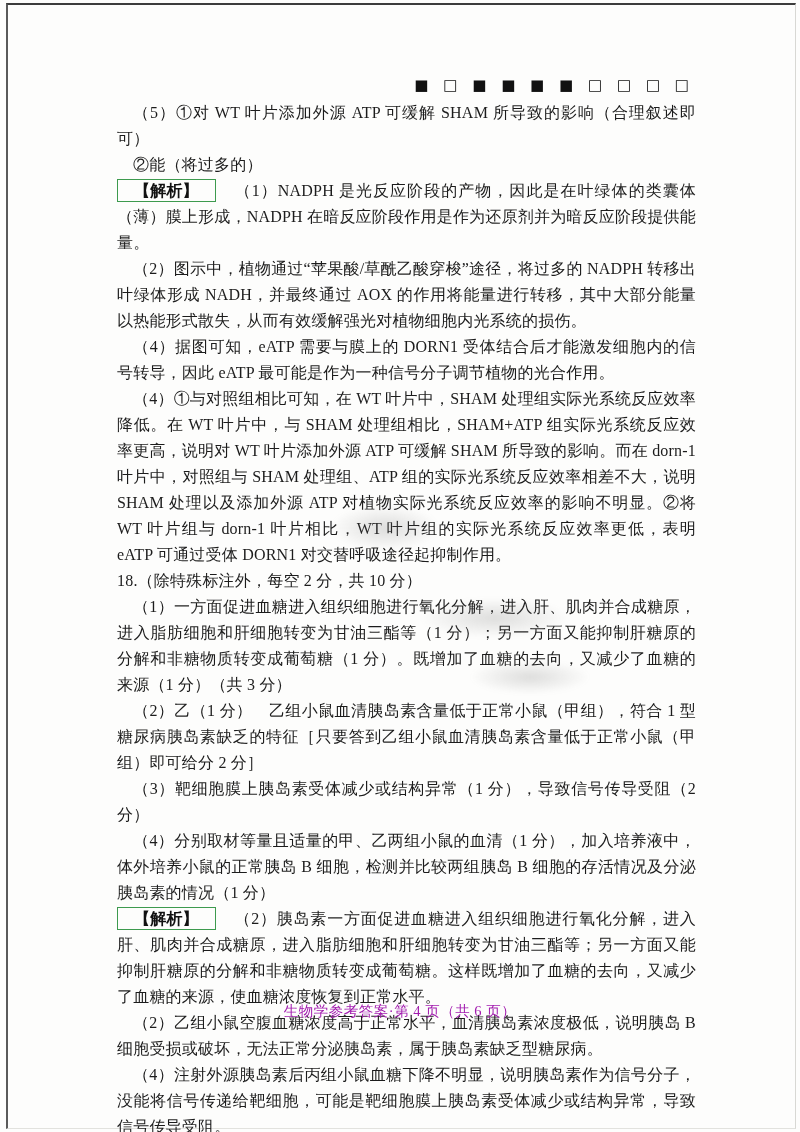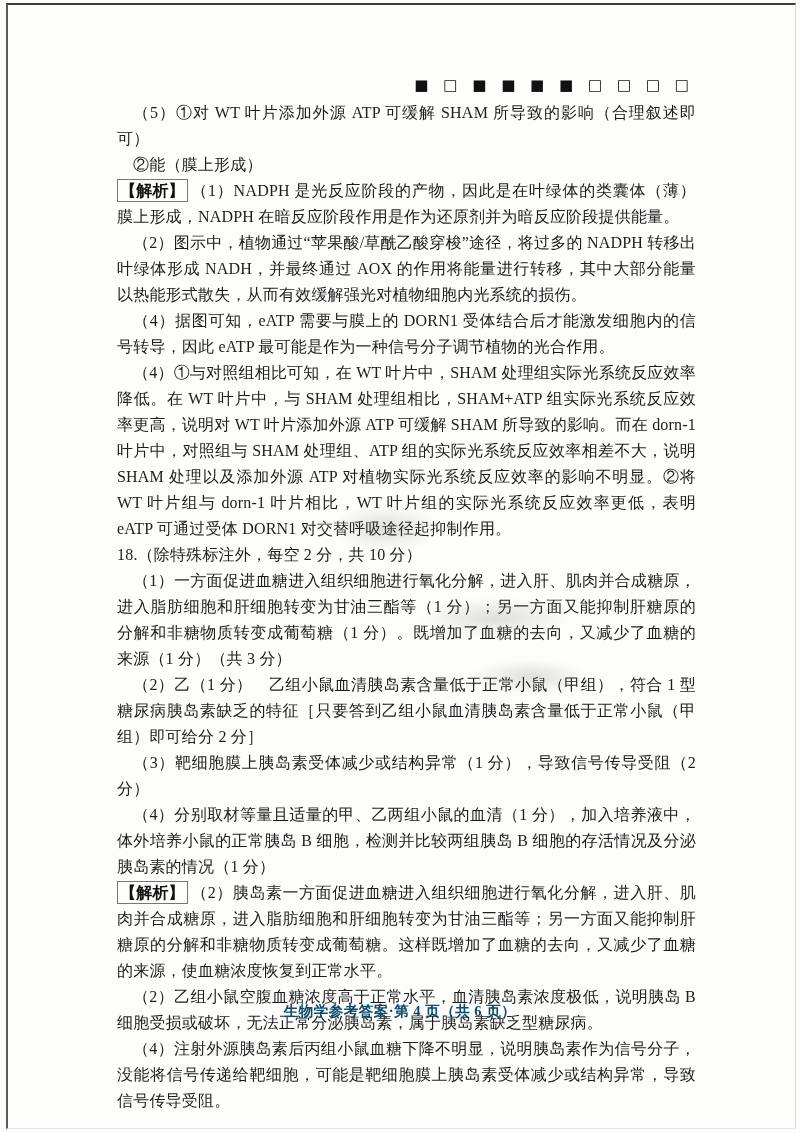--- a/index.html
+++ b/index.html
@@ -35,54 +35,54 @@
     font-size: 16px; line-height: 26px;
     text-align: justify;
     letter-spacing: 0.2px;
   }
   .content p { margin: 0; }
   .indent { text-indent: 1em; }
   .jiexi-label {
     display: inline-block;
     font-weight: bold;
     border: 1.6px solid #3d9a4e;
-    padding: 0 2px;
-    margin-right: 3px;
+    padding: 0 16px;
+    margin-right: 18px;
     line-height: 21px;
     color: #111;
   }
   .q18-head { margin-left: -1em; }
   .footer {
     position: absolute; top: 1002px; left: 0; right: 0;
     text-align: center;
-    font-weight: bold;
+    font-weight: normal;
     font-size: 14.5px;
     letter-spacing: 0.5px;
-    color: #0c4a6e;
+    color: #a21caf;
   }
   .smudge {
     position: absolute;
     pointer-events: none;
     background: radial-gradient(closest-side, rgba(110,110,110,0.22), rgba(110,110,110,0.0));
     filter: blur(2px);
   }
 </style>
 </head>
 <body>
 
 <div class="page">
 
   <div class="scan-border"></div>
 
   <div class="regmarks">■ □ ■ ■ ■ ■ □ □ □ □</div>
 
   <div class="content">
 
     <p class="indent">（5）①对 WT 叶片添加外源 ATP 可缓解 SHAM 所导致的影响（合理叙述即可）</p>
-    <p class="indent">②能（膜上形成）</p>
+    <p class="indent">②能（将过多的）</p>
 
     <div>
       <p><span class="jiexi-label">【解析】</span><span>（1）NADPH 是光反应阶段的产物，因此是在叶绿体的类囊体（薄）膜上形成，NADPH 在暗反应阶段作用是作为还原剂并为暗反应阶段提供能量。</span></p>
       <p class="indent">（2）图示中，植物通过“苹果酸/草酰乙酸穿梭”途径，将过多的 NADPH 转移出叶绿体形成 NADH，并最终通过 AOX 的作用将能量进行转移，其中大部分能量以热能形式散失，从而有效缓解强光对植物细胞内光系统的损伤。</p>
       <p class="indent">（4）据图可知，eATP 需要与膜上的 DORN1 受体结合后才能激发细胞内的信号转导，因此 eATP 最可能是作为一种信号分子调节植物的光合作用。</p>
       <p class="indent">（4）①与对照组相比可知，在 WT 叶片中，SHAM 处理组实际光系统反应效率降低。在 WT 叶片中，与 SHAM 处理组相比，SHAM+ATP 组实际光系统反应效率更高，说明对 WT 叶片添加外源 ATP 可缓解 SHAM 所导致的影响。而在 dorn-1 叶片中，对照组与 SHAM 处理组、ATP 组的实际光系统反应效率相差不大，说明 SHAM 处理以及添加外源 ATP 对植物实际光系统反应效率的影响不明显。②将 WT 叶片组与 dorn-1 叶片相比，WT 叶片组的实际光系统反应效率更低，表明 eATP 可通过受体 DORN1 对交替呼吸途径起抑制作用。</p>
     </div>
 
     <div>
       <p class="q18-head">18.（除特殊标注外，每空 2 分，共 10 分）</p>

